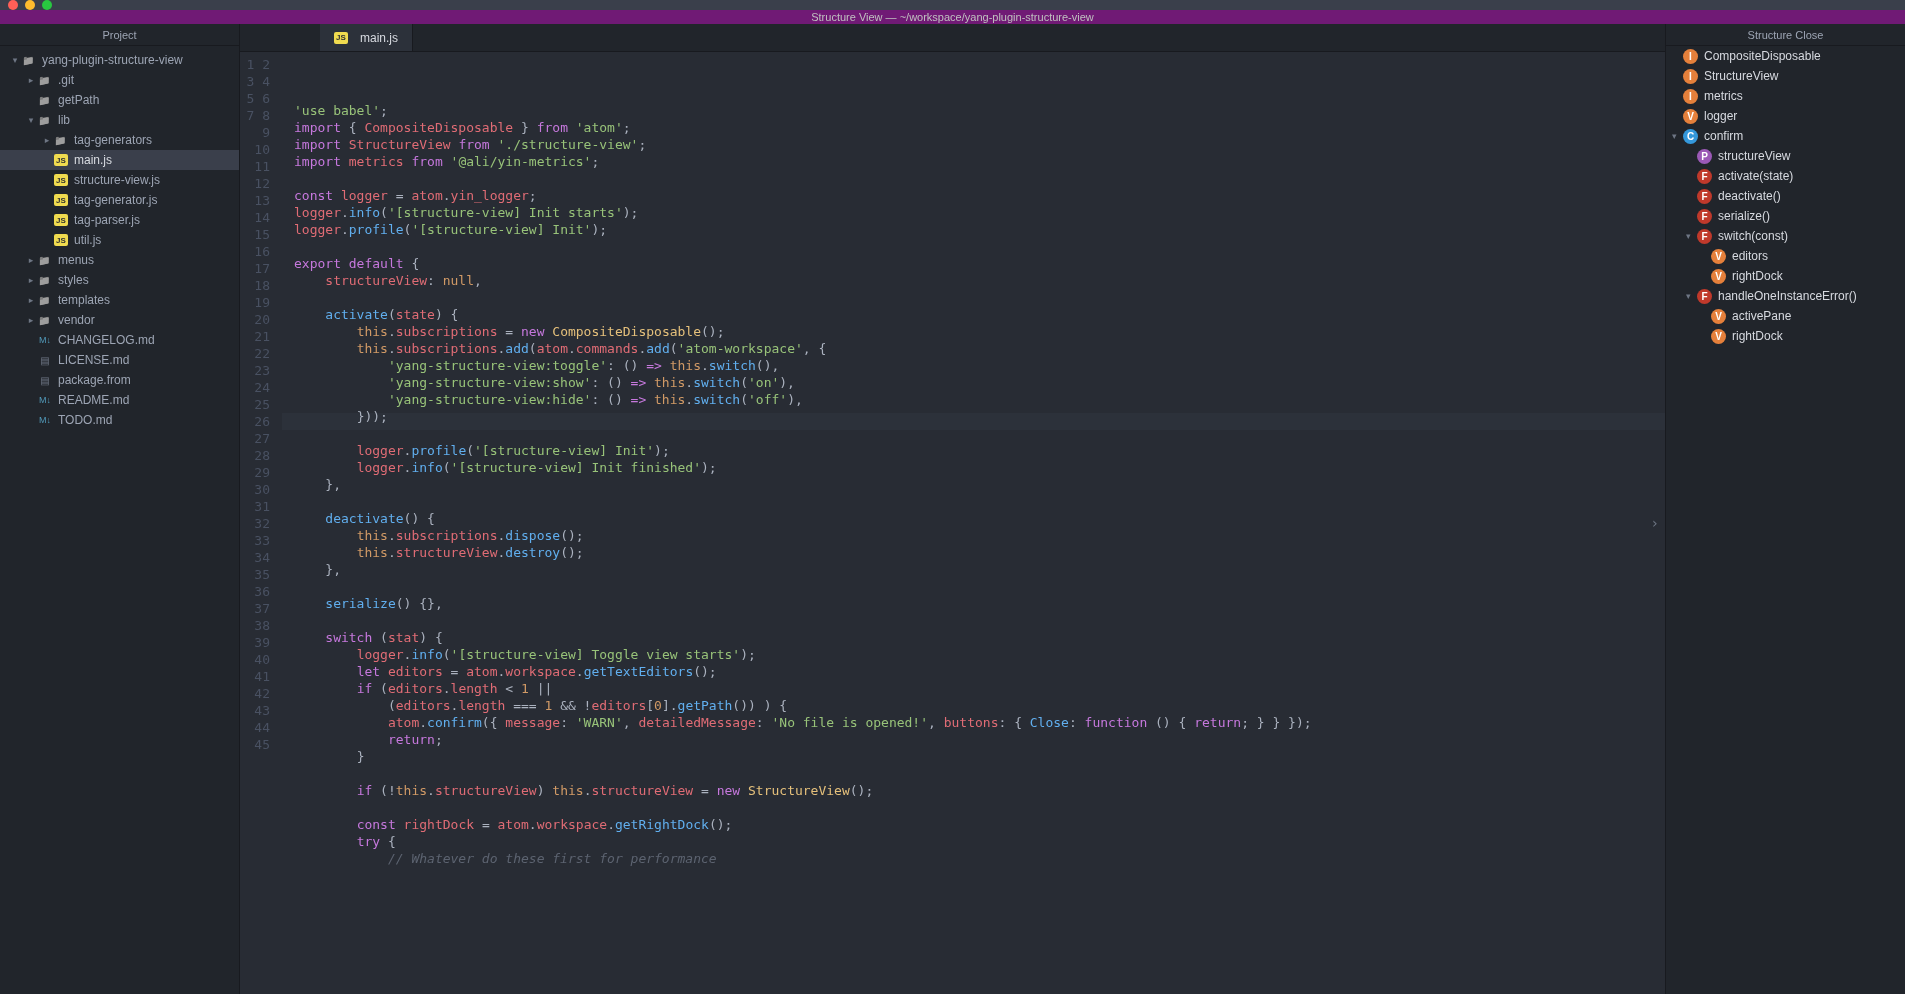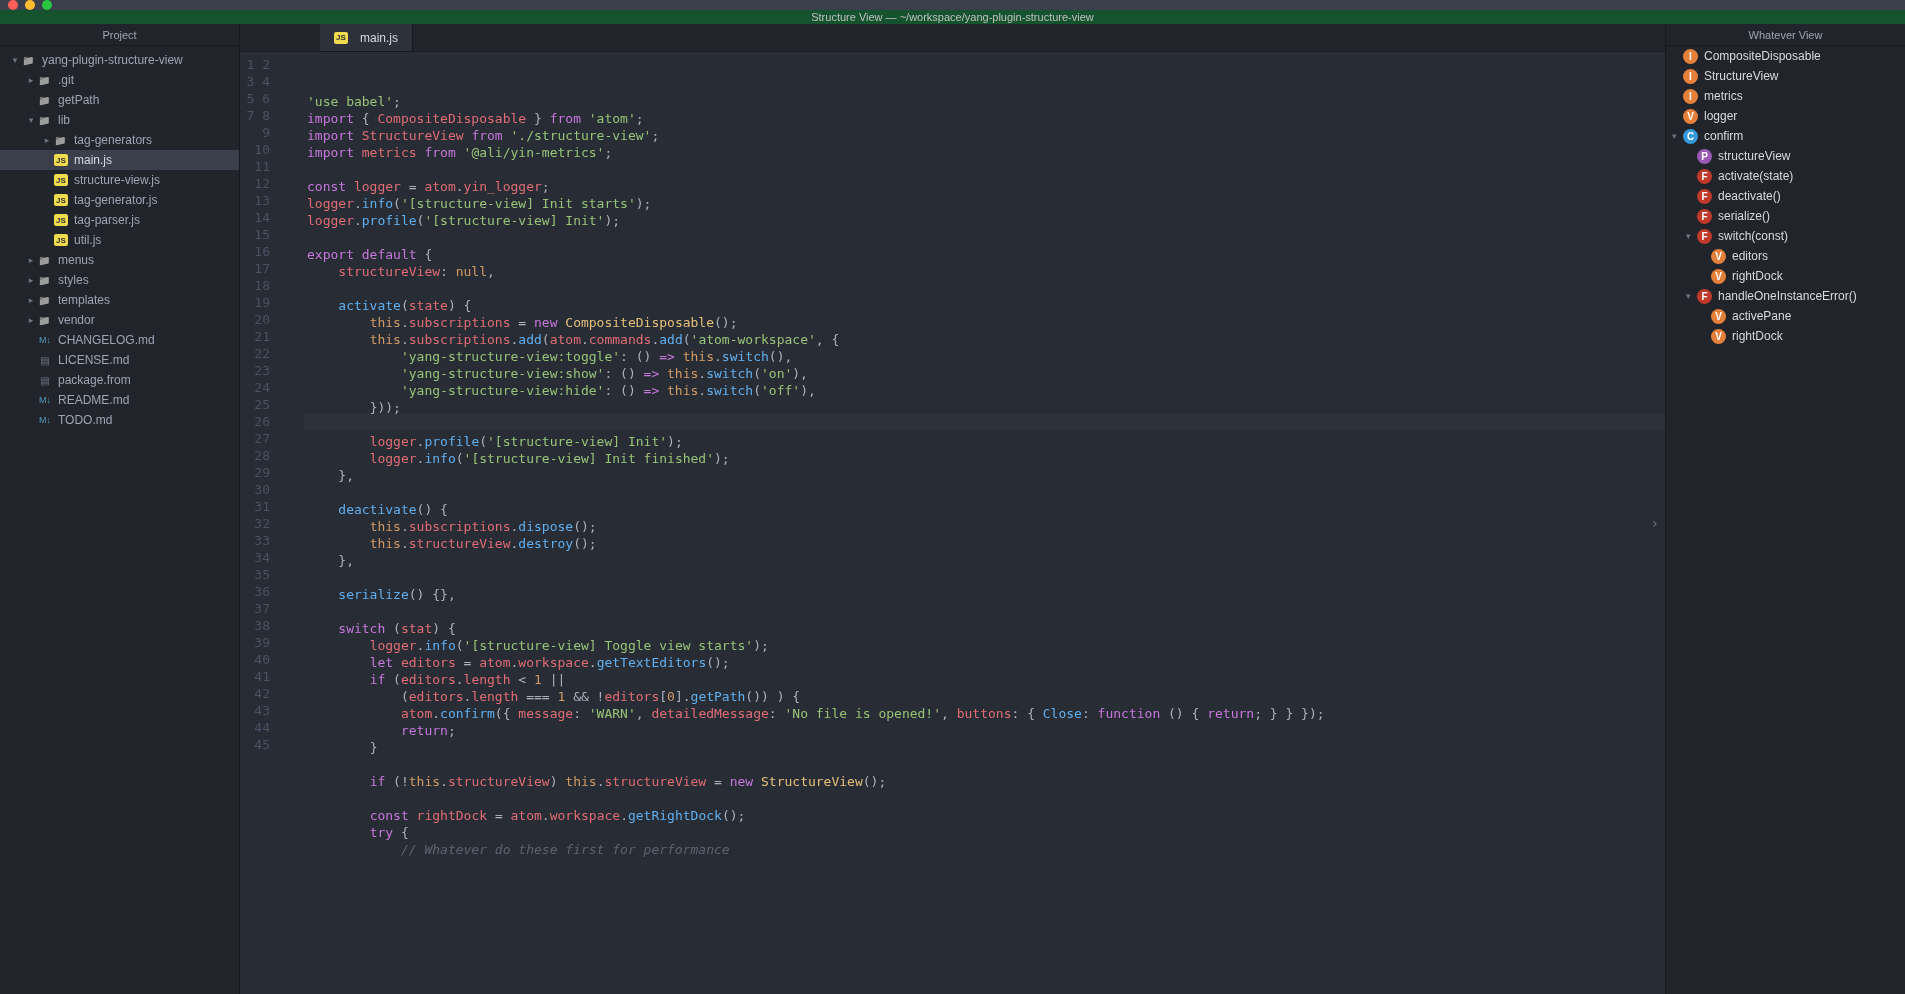--- a/index.html
+++ b/index.html
@@ -19,21 +19,21 @@
     display:flex; align-items:center;
     padding-left:8px;
     gap:7px;
   }
   .traffic { width:10px; height:10px; border-radius:50%; }
   .t-close { background:#ff5f57; }
   .t-min   { background:#febc2e; }
   .t-max   { background:#28c840; }
   .window-title-bar {
     height:14px;
-    background:#14532d;
+    background:#701a75;
     color:#c0c0c0;
     font-size:11px;
     text-align:center;
     line-height:0px;
     display:flex; align-items:center; justify-content:center;
   }
   
   .workspace {
     flex:1;
     display:flex;
@@ -125,21 +125,20 @@
   }
   .editor {
     flex:1;
     display:flex;
     font-family: Menlo, "Monaco", Consolas, monospace;
     font-size:13px;
     line-height:17px;
     background:#282c34;
     position:relative;
     overflow:hidden;
-    gap:22px;
   }
   .gutter {
     width:42px;
     text-align:right;
     color:#495162;
     padding-right:12px;
     padding-top:4px;
   }
   .code {
     flex:1;
@@ -149,21 +148,21 @@
     overflow:hidden;
     position:relative;
   }
   .code .hl-line {
     position:absolute;
     left:0; right:0;
     height:17px;
     background:#2c313a;
     z-index:0;
   }
-  .code pre { position:relative; z-index:1; margin:3px; }
+  .code pre { position:relative; z-index:1; margin:12px; }
   .expand-chevron {
     position:absolute;
     right:6px; top:50%;
     transform:translateY(-50%);
     color:#6e7684;
     font-size:14px;
   }
   
   .k  { color:#c678dd; } 
   .s  { color:#98c379; } 
@@ -440,21 +439,21 @@
 
         <span class="k">const</span> <span class="r">rightDock</span> <span class="p">=</span> <span class="r">atom</span><span class="p">.</span><span class="r">workspace</span><span class="p">.</span><span class="f">getRightDock</span><span class="p">();</span>
         <span class="k">try</span> <span class="p">{</span>
             <span class="cm">// Whatever do these first for performance</span></pre>
       </div>
       <div class="expand-chevron">›</div>
     </div>
   </div>
 
   <div class="right">
-    <div class="panel-header">Whatever View</div>
+    <div class="panel-header">Structure Close</div>
     <div id="sv-tree">
         <div class="sv-item">
           <span class="ind" style="width: 2px;"></span>
           <span class="sv-chev"></span>
           <span class="badge b-I">I</span>
           <span>CompositeDisposable</span>
         </div>
         <div class="sv-item">
           <span class="ind" style="width: 2px;"></span>
           <span class="sv-chev"></span>

